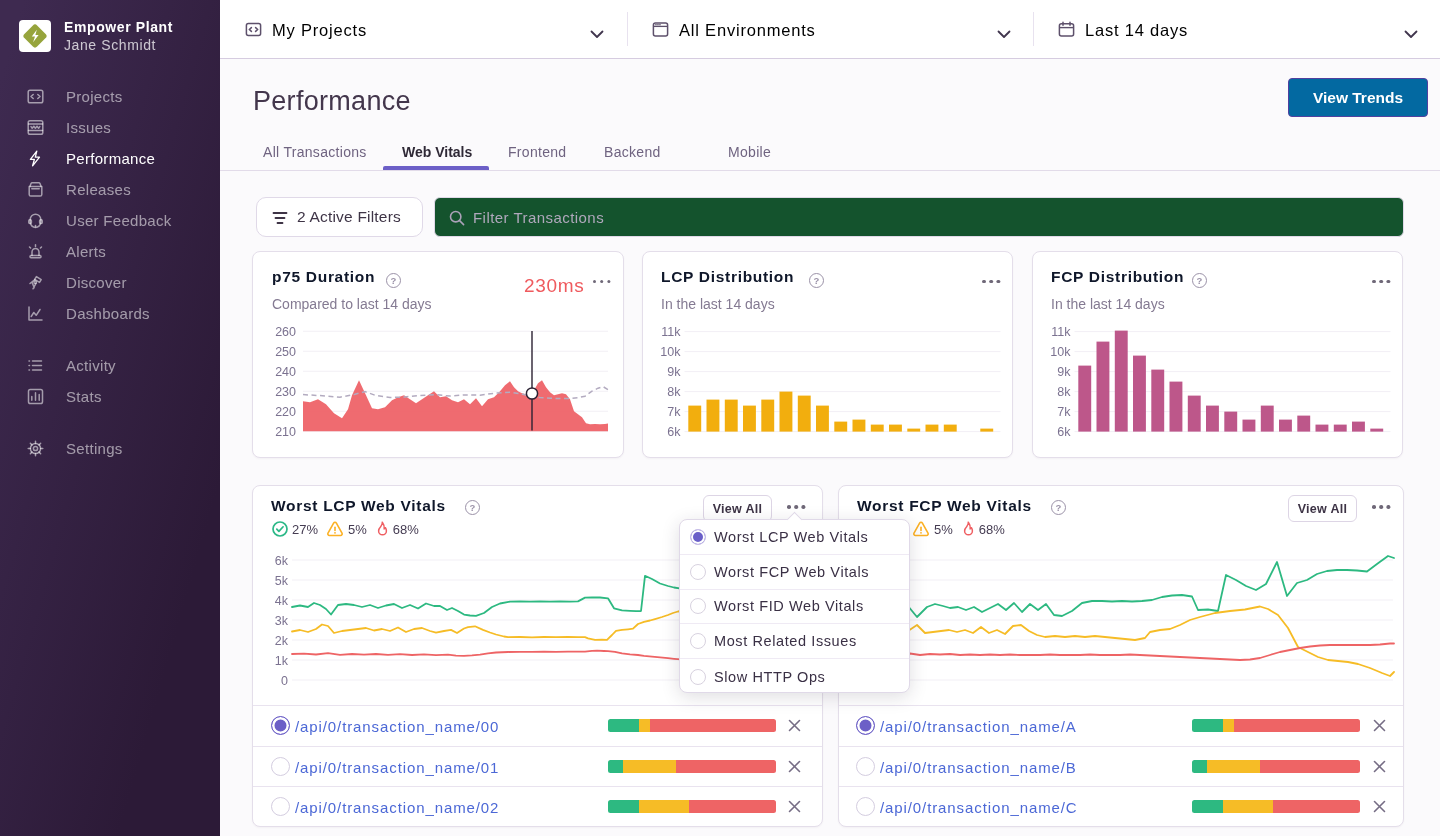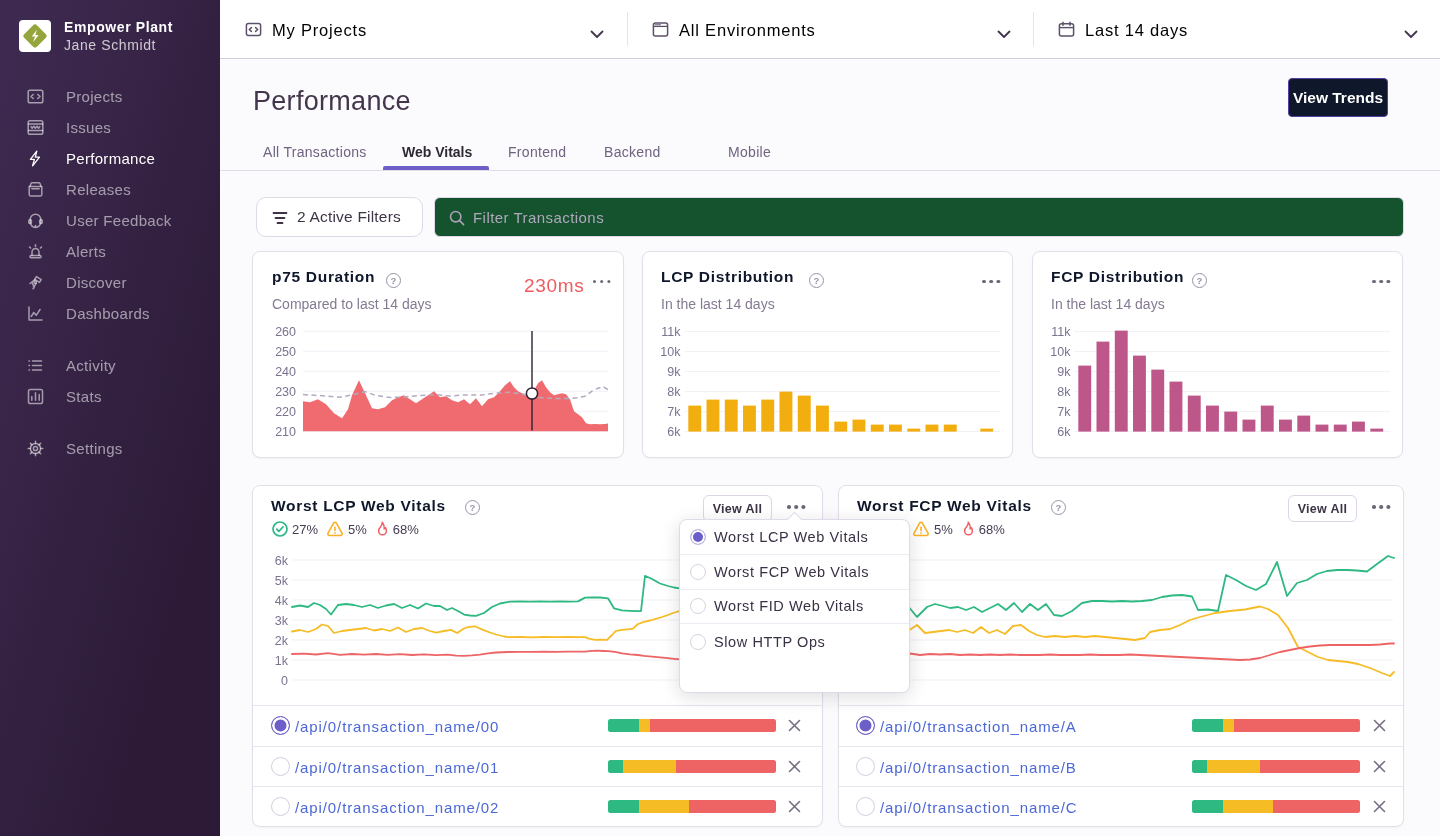--- a/index.html
+++ b/index.html
@@ -18,21 +18,21 @@
 .nico { width:17px; height:17px; margin-left:27px; margin-right:22px; display:flex; }
 .gap20 { height:21px; }
 
 #topbar { position:absolute; left:220px; top:0; width:1220px; height:59px; background:#fff; border-bottom:1px solid #d6cce0; }
 .tb-txt { position:absolute; top:21px; font-size:16.5px; letter-spacing:.8px; color:#000000; }
 .tb-ic { position:absolute; top:21px; }
 .tb-chev { position:absolute; top:25px; }
 .tb-div { position:absolute; top:12px; width:1px; height:34px; background:#e8e2ef; }
 
 h1 { position:absolute; left:253px; top:86px; font-size:27px; font-weight:400; color:#43364c; letter-spacing:.3px; }
-#viewtrends { position:absolute; left:1288px; top:78px; width:100px; height:39px; background:#0f172a; border:1px solid #51409f; border-radius:4px; color:#fff; font-size:15.5px; font-weight:bold; display:flex; align-items:center; justify-content:center; }
+#viewtrends { position:absolute; left:1288px; top:78px; width:140px; height:39px; background:#0369a1; border:1px solid #51409f; border-radius:4px; color:#fff; font-size:15.5px; font-weight:bold; display:flex; align-items:center; justify-content:center; }
 .tab { position:absolute; top:144px; font-size:14px; letter-spacing:.3px; color:#6f6380; }
 .tab.active { color:#2f2936; font-weight:bold; letter-spacing:0; }
 #tabline { position:absolute; left:220px; top:170px; width:1220px; height:1px; background:#e2dbe9; }
 #tabu { position:absolute; left:383px; top:166px; width:105.5px; height:4px; background:#6c5fc7; border-radius:2px 2px 0 0; }
 
 #filterbtn { position:absolute; left:256px; top:197px; width:167px; height:40px; background:#fff; border:1px solid #e0d9e8; border-radius:10px; }
 #filterbtn .txt { position:absolute; left:40px; top:10px; font-size:15.5px; letter-spacing:.2px; font-weight:normal; color:#3e3446; }
 #searchbox { position:absolute; left:434px; top:197px; width:970px; height:40px; background:#14532d; border:1px solid #e0d9e8; border-radius:6px; }
 #searchbox .ph { position:absolute; left:38px; top:11px; font-size:15px; letter-spacing:.45px; color:#b0a8bc; }
 
@@ -504,17 +504,21 @@
   <div class="drow">
         <span class="r"></span>
         <span class="t">Worst FCP Web Vitals</span>
       </div>
   <div class="drow">
         <span class="r"></span>
         <span class="t">Worst FID Web Vitals</span>
       </div>
   <div class="drow">
         <span class="r"></span>
+        <span class="t">Most Related Issues</span>
+      </div>
+  <div class="drow">
+        <span class="r"></span>
         <span class="t">Slow HTTP Ops</span>
       </div>
 </div>
 
 </div>
 
 </body></html>

